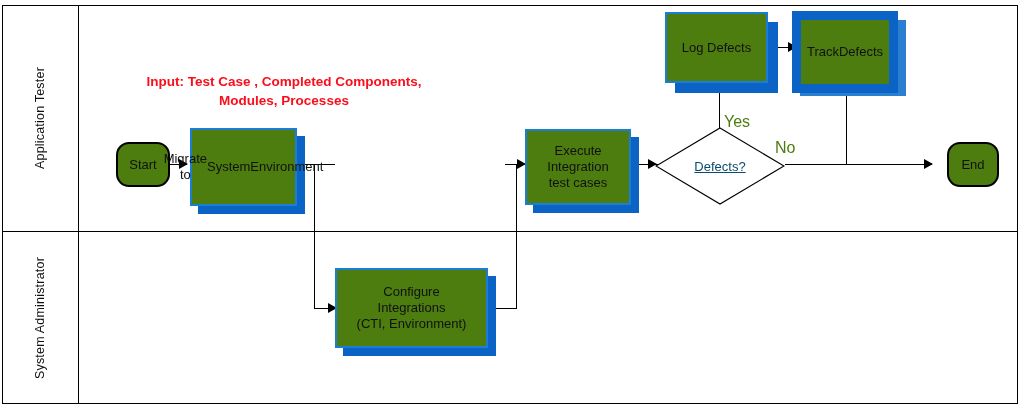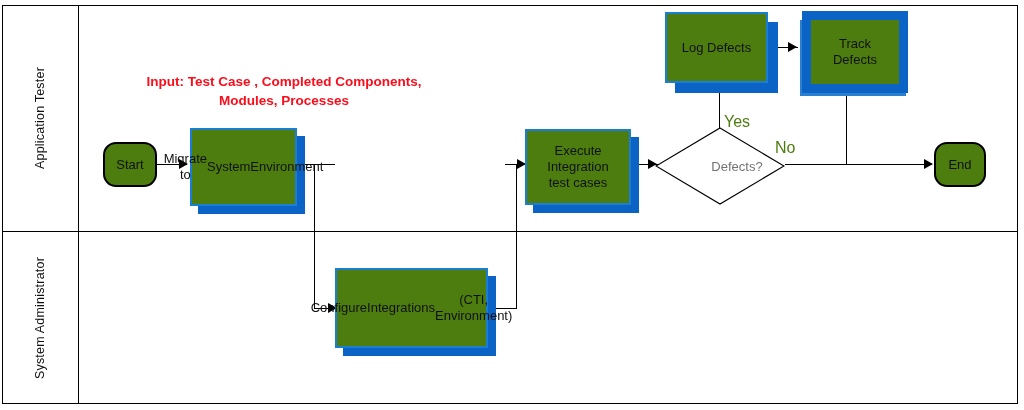--- a/index.html
+++ b/index.html
@@ -70,20 +70,21 @@
     text-align: center;
     background: #4d7c0f;
     color: #111111;
     font-size: 13px;
     line-height: 16px;
     z-index: 6;
   }
   .terminator {
     border: 2px solid #000000;
     border-radius: 13px;
+    margin-left: 13px;
   }
   
   .process {
     border: 2px solid #1a7fd4;
   }
   
   .process-thick {
     border: 9px solid #0b63c5;
   }
   
@@ -99,27 +100,28 @@
   }
 
   
   .diamond {
     position: absolute;
     z-index: 6;
   }
   .diamond svg { display: block; }
   .diamond .dlabel {
     position: absolute;
-    left: 17px; top: 0;
+    left: 0; top: 0;
     width: 100%; height: 100%;
     display: flex;
     align-items: center;
     justify-content: center;
     font-size: 13px;
-    color: #737373;
+    color: #0c4a6e;
+    text-decoration: underline;
   }
 
   
   .conn {
     position: absolute;
     background: #000000;
     z-index: 3;
   }
   .conn-h { height: 1px; }
   .conn-v { width: 1px; }
@@ -212,21 +214,21 @@
   </div>
 
   <div class="shadow-plate" style="left:198px; top:136px; width:107px; height:78px;"></div>
   <div class="node process" style="left:190px; top:128px; width:107px; height:78px; ">
     <span>Migrate to</span>
     <span>System</span>
     <span>Environment</span>
   </div>
 
   <div class="shadow-plate" style="left:343px; top:276px; width:153px; height:80px;"></div>
-  <div class="node process" style="left:335px; top:268px; width:153px; height:80px; flex-direction:row;">
+  <div class="node process" style="left:335px; top:268px; width:153px; height:80px; flex-direction:column;">
     <span>Configure</span>
     <span>Integrations</span>
     <span>(CTI, Environment)</span>
   </div>
 
   <div class="shadow-plate" style="left:533px; top:137px; width:106px; height:76px;"></div>
   <div class="node process" style="left:525px; top:129px; width:106px; height:76px; flex-direction:column;">
     <span>Execute</span>
     <span>Integration</span>
     <span>test cases</span>
@@ -238,21 +240,21 @@
     </svg>
     <div class="dlabel">Defects?</div>
   </div>
 
   <div class="shadow-plate" style="left:675px; top:22px; width:103px; height:71px;"></div>
   <div class="node process" style="left:665px; top:12px; width:103px; height:71px;">
     <span>Log Defects</span>
   </div>
 
   <div class="shadow-plate-soft" style="left:800px; top:20px; width:106px; height:76px;"></div>
-  <div class="node process-thick" style="left:792px; top:11px; width:106px; height:82px; flex-direction:column;margin-left:10px;">
+  <div class="node process-thick" style="left:792px; top:11px; width:106px; height:82px; flex-direction:row;">
     <span>Track</span>
     <span>Defects</span>
   </div>
 
   <div class="node terminator" style="left:934px; top:142px; width:52px; height:45px;">
     <span>End</span>
   </div>
 
 </div>
 

